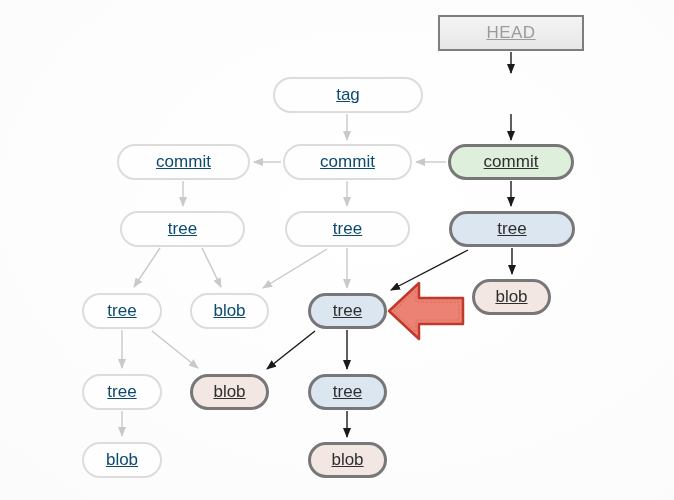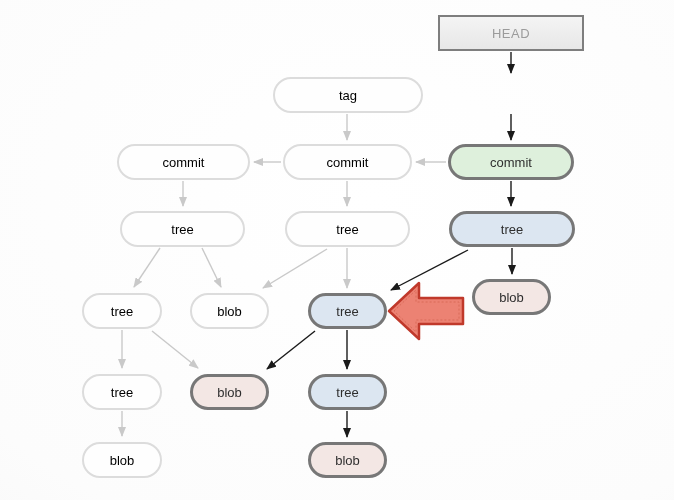--- a/index.html
+++ b/index.html
@@ -7,41 +7,42 @@
     position:relative;
     width:674px;height:500px;
     overflow:hidden;
     background:radial-gradient(130% 130% at 55% 40%, #ffffff 0%, #fcfcfc 55%, #f2f2f2 100%);
     font-family:"Liberation Sans","DejaVu Sans",sans-serif;
   }
   .node{
     position:absolute;
     box-sizing:border-box;
     display:flex;align-items:center;justify-content:center;
-    font-size:13px;
+    font-size:17px;
     color:#2e2e2e;
     z-index:2;
+    text-decoration:underline;
   }
   .box{
     border:2px solid #7e7e7e;
     background:linear-gradient(#f4f4f4,#e7e7e7);
     color:#9b9b9b;
     letter-spacing:0.5px;
   }
   .pill{
     border:3px solid #777777;
     border-radius:18px;
   }
   .pill.green{background:#def0dc;}
   .pill.blue{background:#dce6f1;}
   .pill.pink{background:#f3e7e4;}
   .pill.faded{
     border:2px solid #dcdcdc;
     background:#fefefe;
-    color:#000000;
+    color:#0c4a6e;
   }
   .arrows{position:absolute;left:0;top:0;z-index:3;pointer-events:none;}
   .arrows-under{position:absolute;left:0;top:0;z-index:1;pointer-events:none;}
 </style>
 </head>
 <body>
 
 <div class="stage">
 
   <svg class="arrows-under" width="674" height="500">

